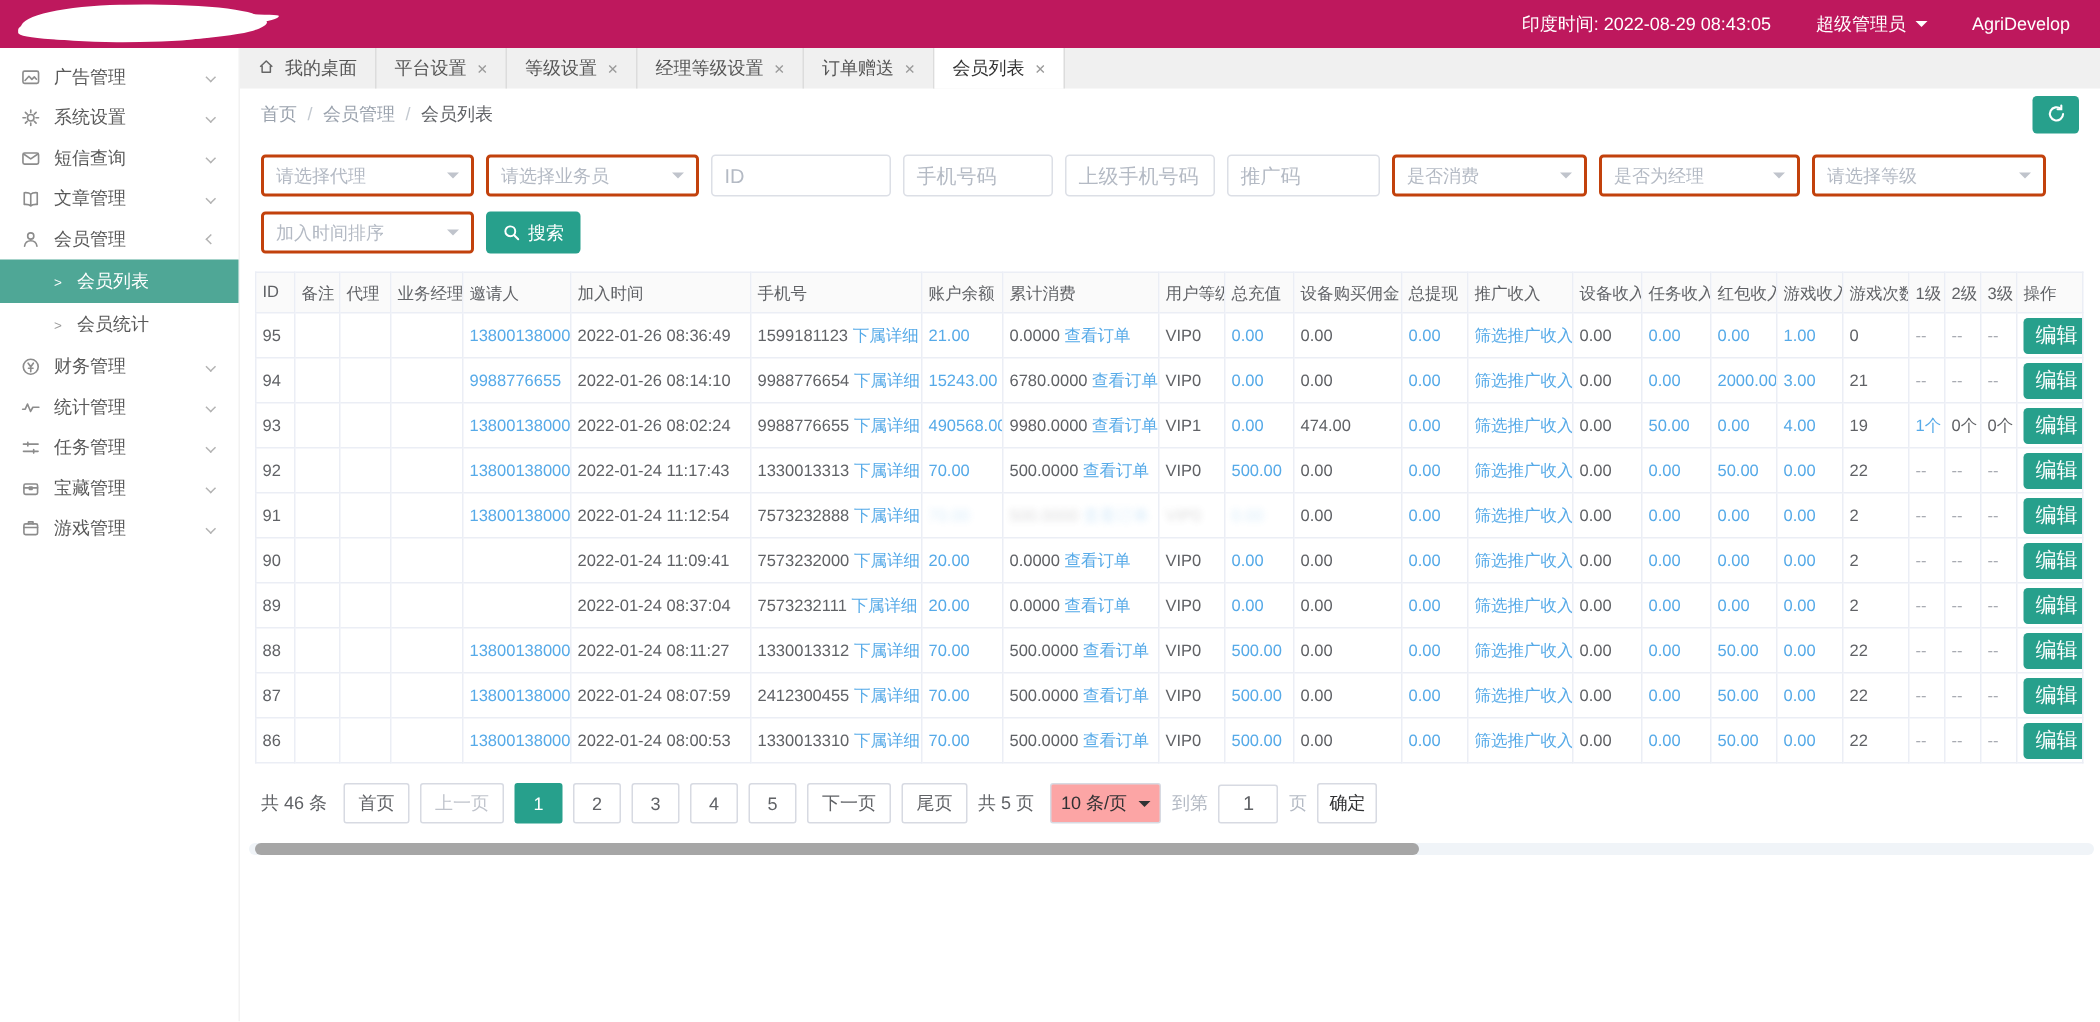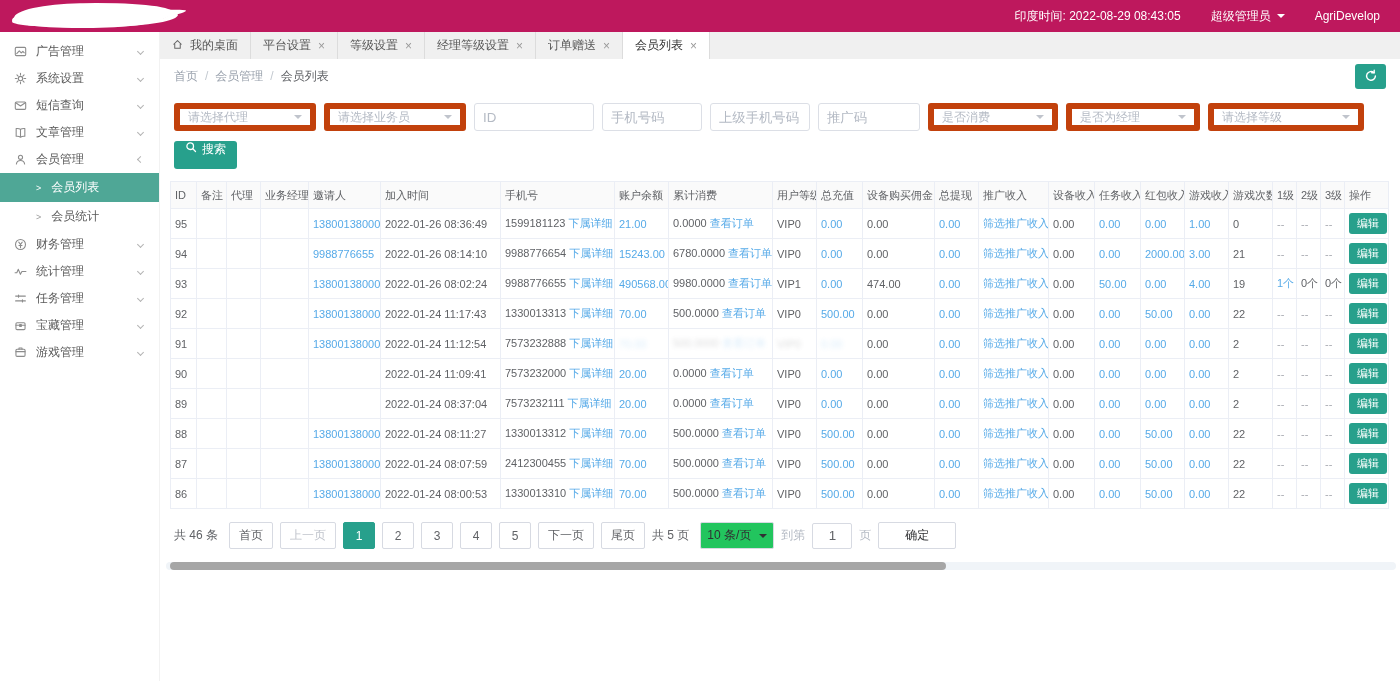--- a/index.html
+++ b/index.html
@@ -38,58 +38,58 @@
   .toolbar{height:34px;display:flex;align-items:center;padding:0 14px;color:#9aa2ad;flex:none}
   .crumb{color:#9aa2ad}
   .crumb.last{color:#606266}
   .crumb-sep{margin:0 7px;color:#c3c9d0}
   .refresh-btn{margin-left:auto;width:31px;height:25px;background:#27a08c;border:none;border-radius:3px;
     display:flex;align-items:center;justify-content:center;cursor:pointer}
 
   
   .filters{padding:10px 14px 2px;flex:none}
   .frow{display:flex;gap:8px;margin-bottom:10px;align-items:center}
-  .field{height:28px;border:6px solid #c2410c;border-radius:3px;background:#fff;color:#b4bac4;
+  .field{height:28px;border:2px solid #c2410c;border-radius:3px;background:#fff;color:#b4bac4;
     display:flex;align-items:center;padding:0 8px;cursor:pointer}
   .field .ph{flex:1;overflow:hidden;white-space:nowrap}
   .scaret{width:0;height:0;border:4px solid transparent;border-top-color:#c0c4cc;margin-top:4px}
   input.f-input{height:28px;border:1px solid #dcdfe6;border-radius:3px;padding:0 8px;color:#606266;outline:none}
   input.f-input::placeholder{color:#b4bac4}
   .fw0,.fw1{width:142px}.fw2{width:120px}.fw3,.fw4{width:100px}.fw5{width:102px}
   .fw6{width:130px}.fw7{width:134px}.fw8{width:156px}.fw-sort{width:142px}
   .search-btn{height:28px;padding:0 11px;background:#27a08c;color:#fff;border:none;border-radius:3px;
-    display:flex;gap:5px;font-size:12px;cursor:pointer}
+    display:flex;align-items:center;gap:5px;font-size:12px;cursor:pointer}
 
   
   .tablewrap{padding:0 10px;flex:none}
   table{border-collapse:collapse;table-layout:fixed;width:1218px;font-size:11px}
   th{background:#fafafa;color:#606266;font-weight:normal;height:27px;text-align:left;
     padding:0 4px;border:1px solid #ebeef5;white-space:nowrap;overflow:hidden}
   td{height:30px;padding:0 4px;border-right:1px solid #ebeef5;border-bottom:1px solid #ebeef5;
     border-left:1px solid #ebeef5;white-space:nowrap;overflow:hidden;color:#606266}
   .t-link{color:#56aae8;cursor:pointer}
   .t-dark{color:#606266}
   .t-dash{color:#a8abb2}
-  .edit-btn{background:#27a08c;color:#fff;border:none;border-radius:3px;padding:3px 8px;font-size:11px;cursor:pointer}
+  .edit-btn{background:#27a08c;color:#fff;border:none;border-radius:3px;padding:3px 8px;font-size:14px;cursor:pointer}
   .smudge{filter:blur(2px);opacity:.22}
 
   
   .pager{display:flex;align-items:center;gap:7px;padding:13px 14px;color:#606266;flex:none}
   .ptext{margin-right:4px;color:#606266}
   .pbtn{min-width:32px;height:27px;border:1px solid #d7dae2;background:#fff;border-radius:2px;
     display:flex;align-items:center;justify-content:center;padding:0 9px;font-size:12px;color:#606266;cursor:pointer}
   .pbtn.disabled{color:#c0c4cc;cursor:default}
   .pbtn.active{background:#27a08c;border-color:#27a08c;color:#fff}
   .psize{width:74px;height:27px;border:1px solid #d7dae2;border-radius:2px;display:flex;align-items:center;
-    padding:0 6px;gap:4px;background:#22c55e;cursor:pointer;color:#303133}
+    padding:0 6px;gap:4px;background:#fca5a5;cursor:pointer;color:#303133}
   .psize .ph{flex:1}
   .psize .scaret{border-top-color:#303133}
   .pgoto{color:#b4bac4}
   .pinput{width:40px;height:26px;border:1px solid #d7dae2;border-radius:2px;text-align:center;color:#606266;outline:none}
-  .pconfirm{height:27px;border:1px solid #d7dae2;background:#fff;border-radius:2px;padding:0 26px;
+  .pconfirm{height:27px;border:1px solid #d7dae2;background:#fff;border-radius:2px;padding:0 7px;
     font-size:12px;color:#303133;cursor:pointer}
 
   
   .hscroll{margin-left:6px;width:1230px;height:8px;background:#f0f4f8;border-radius:4px;position:relative;flex:none}
   .hthumb{position:absolute;left:4px;top:0;width:776px;height:8px;background:#a6a6a6;border-radius:4px;cursor:grab}
 </style>
 </head>
 <body>
 
 <div class="topbar">
@@ -275,20 +275,24 @@
           <div class="field fw7">
             <span class="ph">是否为经理</span>
             <span class="scaret"></span>
           </div>
           <div class="field fw8">
             <span class="ph">请选择等级</span>
             <span class="scaret"></span>
           </div>
         </div>
       <div class="frow" id="frow2">
+        <div class="field fw-sort">
+          <span class="ph">加入时间排序</span>
+          <span class="scaret"></span>
+        </div>
         <button class="search-btn">
           <svg width="12" height="12" viewBox="0 0 12 12" fill="none" stroke="#fff" stroke-width="1.3" stroke-linecap="round">
             <circle cx="5.2" cy="5.2" r="3.3"></circle>
               <path d="M7.8 7.8 10.5 10.5"></path>
           </svg>
           <span>搜索</span>
         </button>
       </div>
     </div>
 

